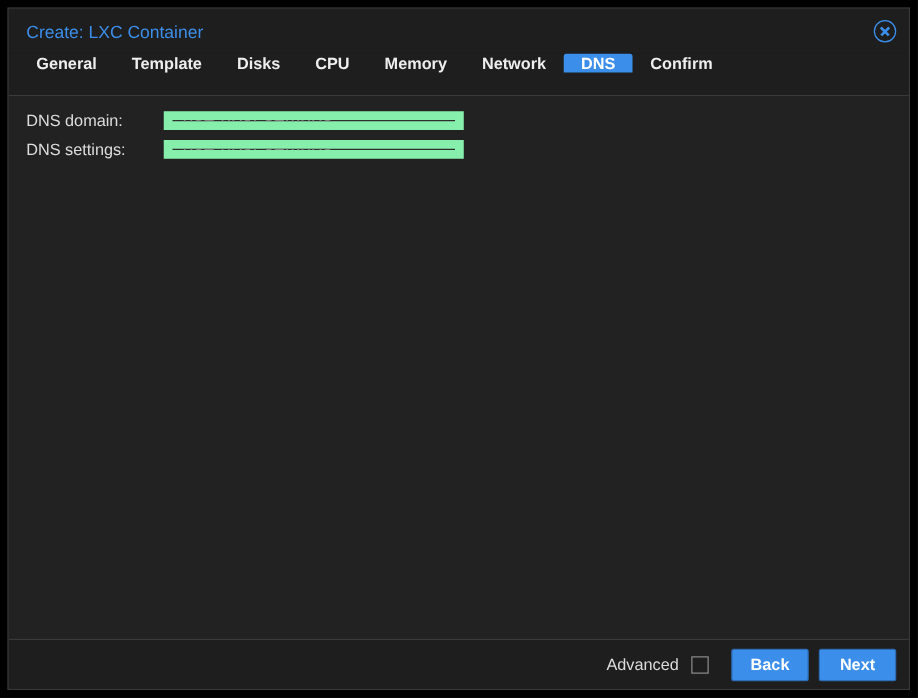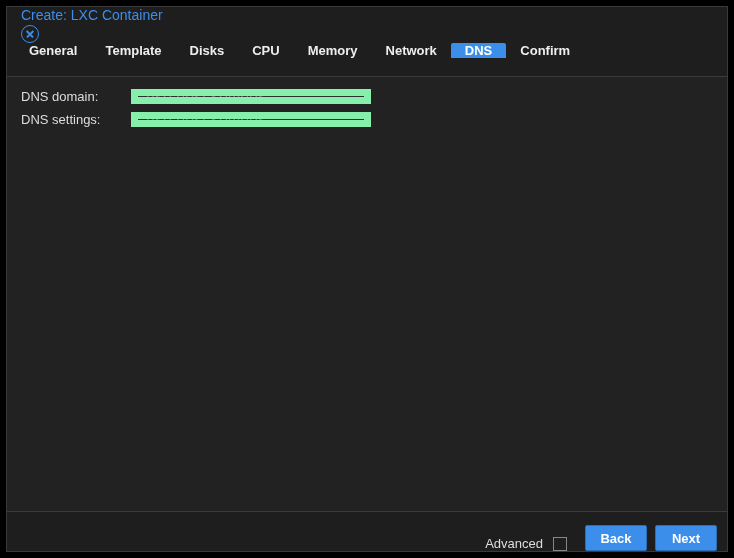--- a/index.html
+++ b/index.html
@@ -9,24 +9,23 @@
     top: 6px; left: 6px;
     width: 722px; height: 546px;
     background: #1e1e1e;
     border: 1px solid #3a3a3a;
     display: flex;
     flex-direction: column;
   }
   .titlebar {
     height: 36px;
     display: flex;
-    align-items: flex-start;
+    align-items: center;
     padding: 0 10px 0 14px;
     background: #1e1e1e;
-    flex-direction: column;
   }
   .titlebar-title {
     color: #3b8eea;
     font-size: 14px;
     flex: 1;
   }
   .close-icon {
     width: 18px; height: 18px;
     border: 1.5px solid #3b8eea;
     border-radius: 50%;
@@ -88,21 +87,21 @@
     padding: 0 8px;
     font-size: 16px;
     outline: none;
   }
   .form-input::placeholder { color: #7a7a7a; }
 
   .footer {
     height: 40px;
     border-top: 1px solid #3a3a3a;
     display: flex;
-    align-items: flex-end;
+    align-items: center;
     justify-content: flex-end;
     padding: 0 10px;
     gap: 8px;
     background: #1e1e1e;
   }
   .adv-label {
     color: #ddd;
     margin-right: 2px;
   }
   .checkbox {

